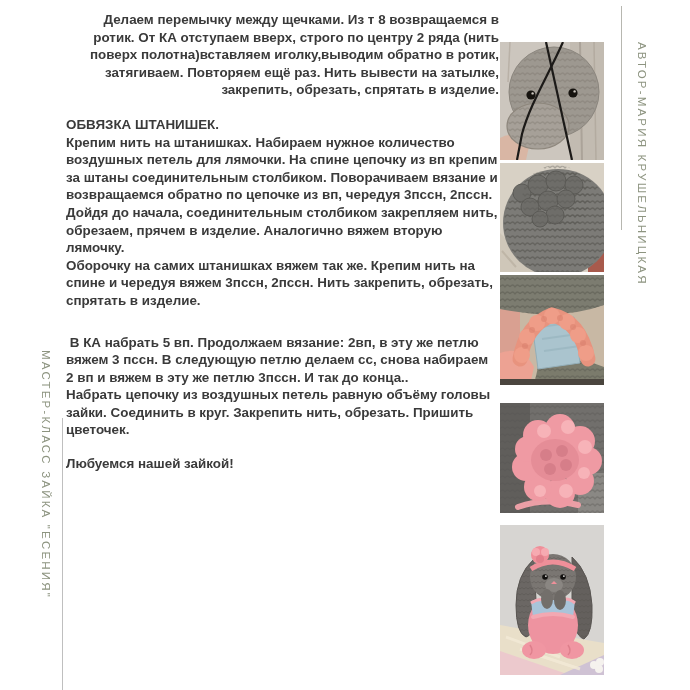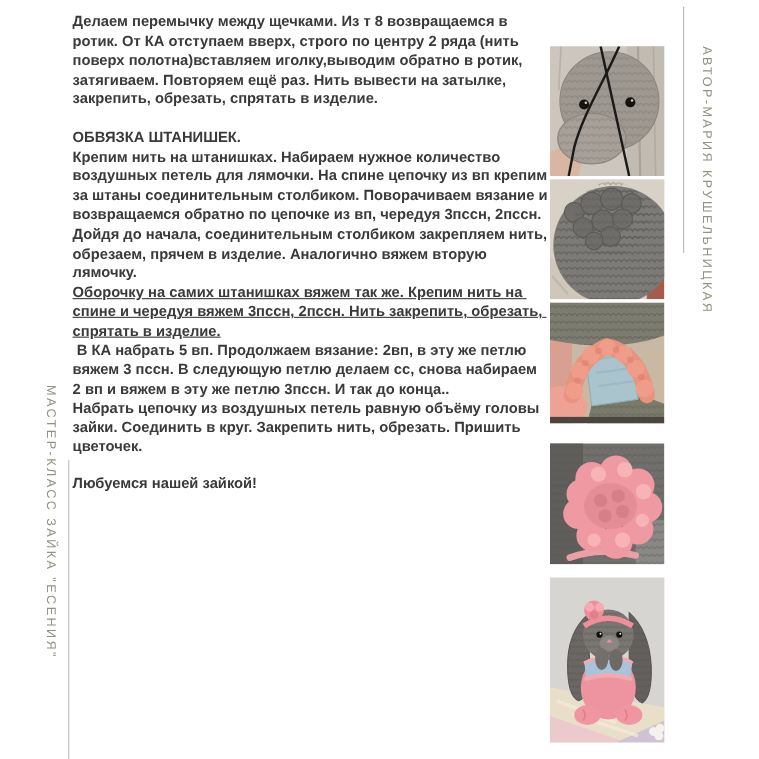--- a/index.html
+++ b/index.html
@@ -20,22 +20,22 @@
   .rail-left{left:40px;top:350px;height:340px;}
   .vline{position:absolute;width:1px;background:#b7b7b0;}
   .vline-right{left:621px;top:6px;height:224px;}
   .vline-left{left:62px;top:418px;height:272px;background:#bfbfbf;}
   
   .article{
     position:absolute;left:66px;top:11px;width:433px;
     color:#3a3a3a;font-weight:bold;font-size:13.4px;line-height:17.6px;
   }
   .article p{margin:0;white-space:pre-wrap;}
-  .article .gap{margin-bottom:17px;}
-  .article .gap-lg{text-decoration:underline;}
+  .article .gap{margin-bottom:17px;text-align:right;}
+  .article .gap-lg{margin-bottom:24px;}
   .article .gap-xl{margin-bottom:16px;}
   
   .photo{position:absolute;left:500px;width:104px;overflow:hidden;background:#ddd;}
   .photo svg{display:block;}
   .ph1{top:42px;height:118px;}
   .ph2{top:163px;height:109px;}
   .ph3{top:275px;height:110px;}
   .ph4{top:403px;height:110px;}
   .ph5{top:525px;height:150px;}
 </style>

